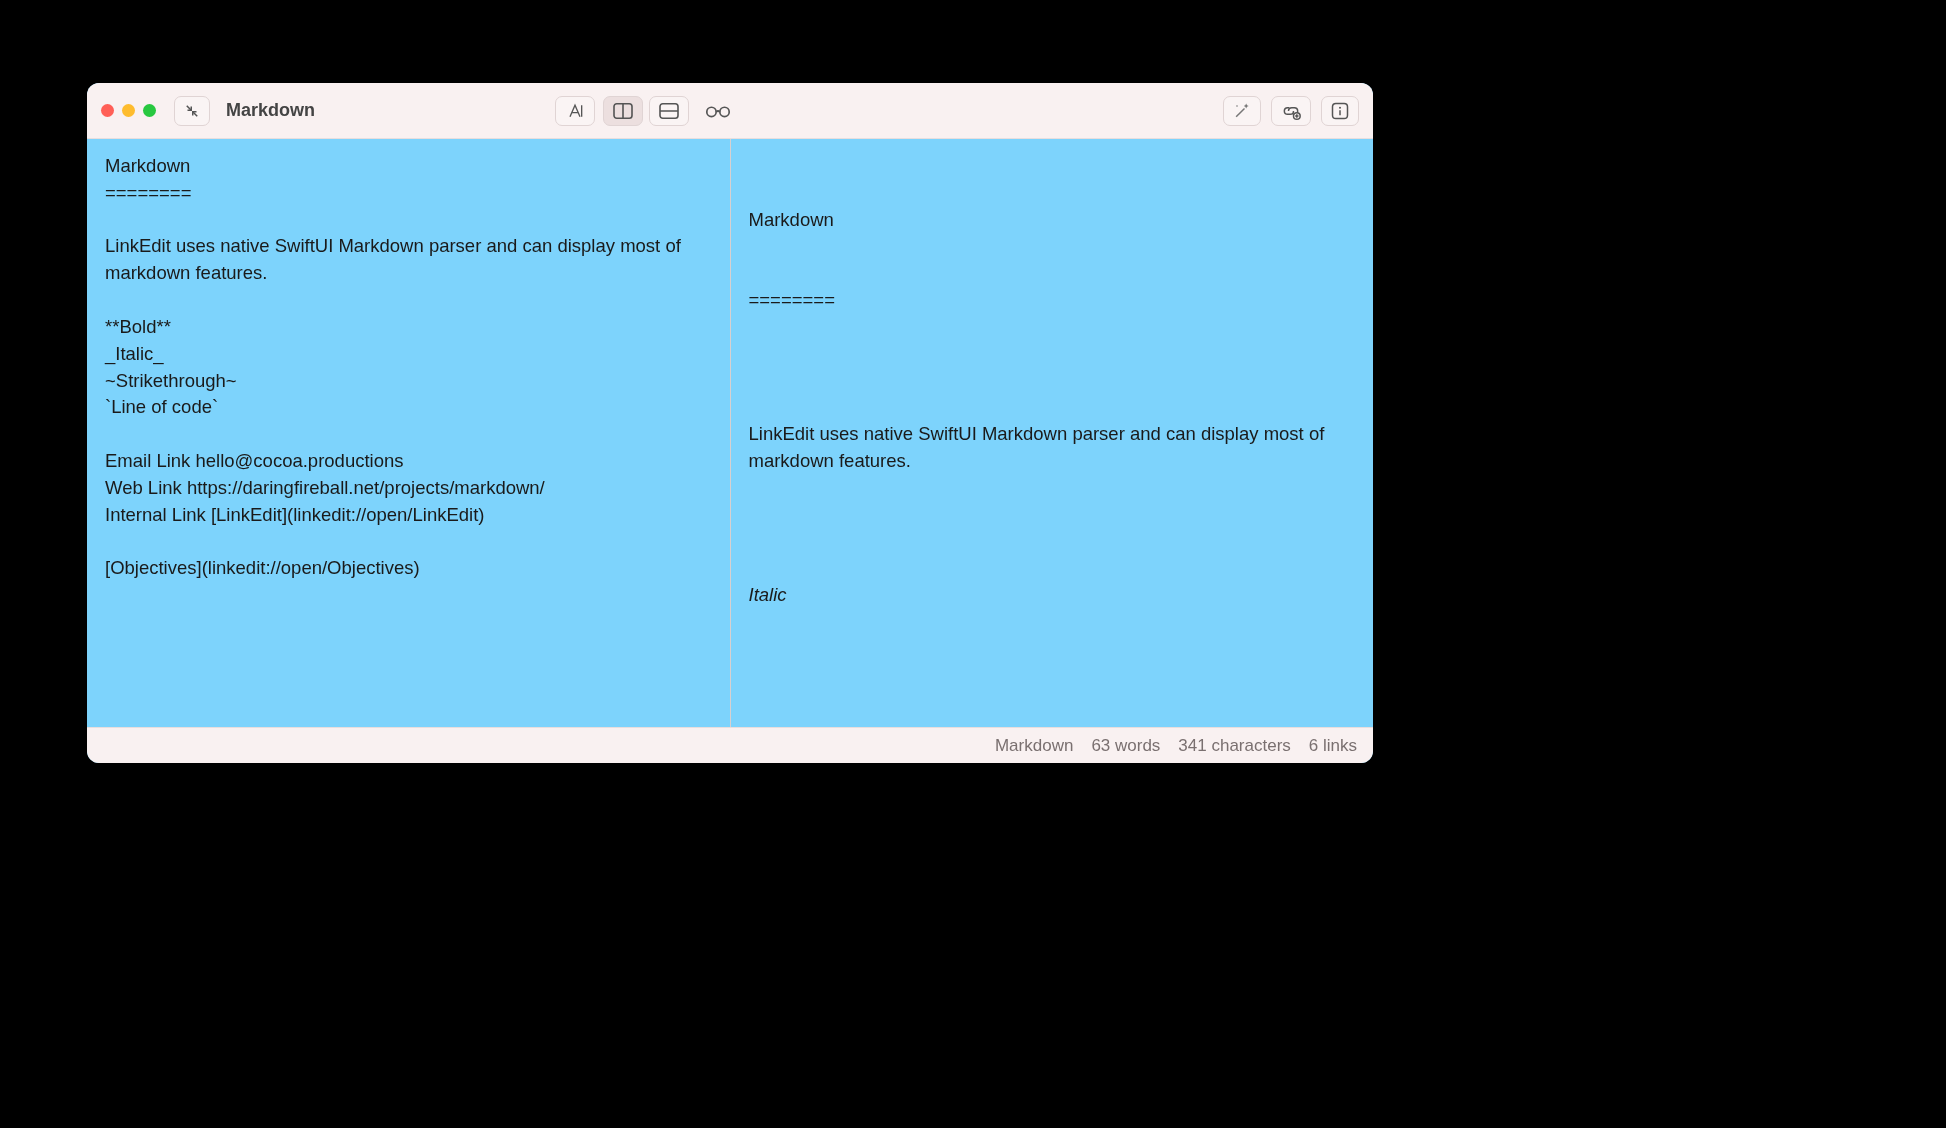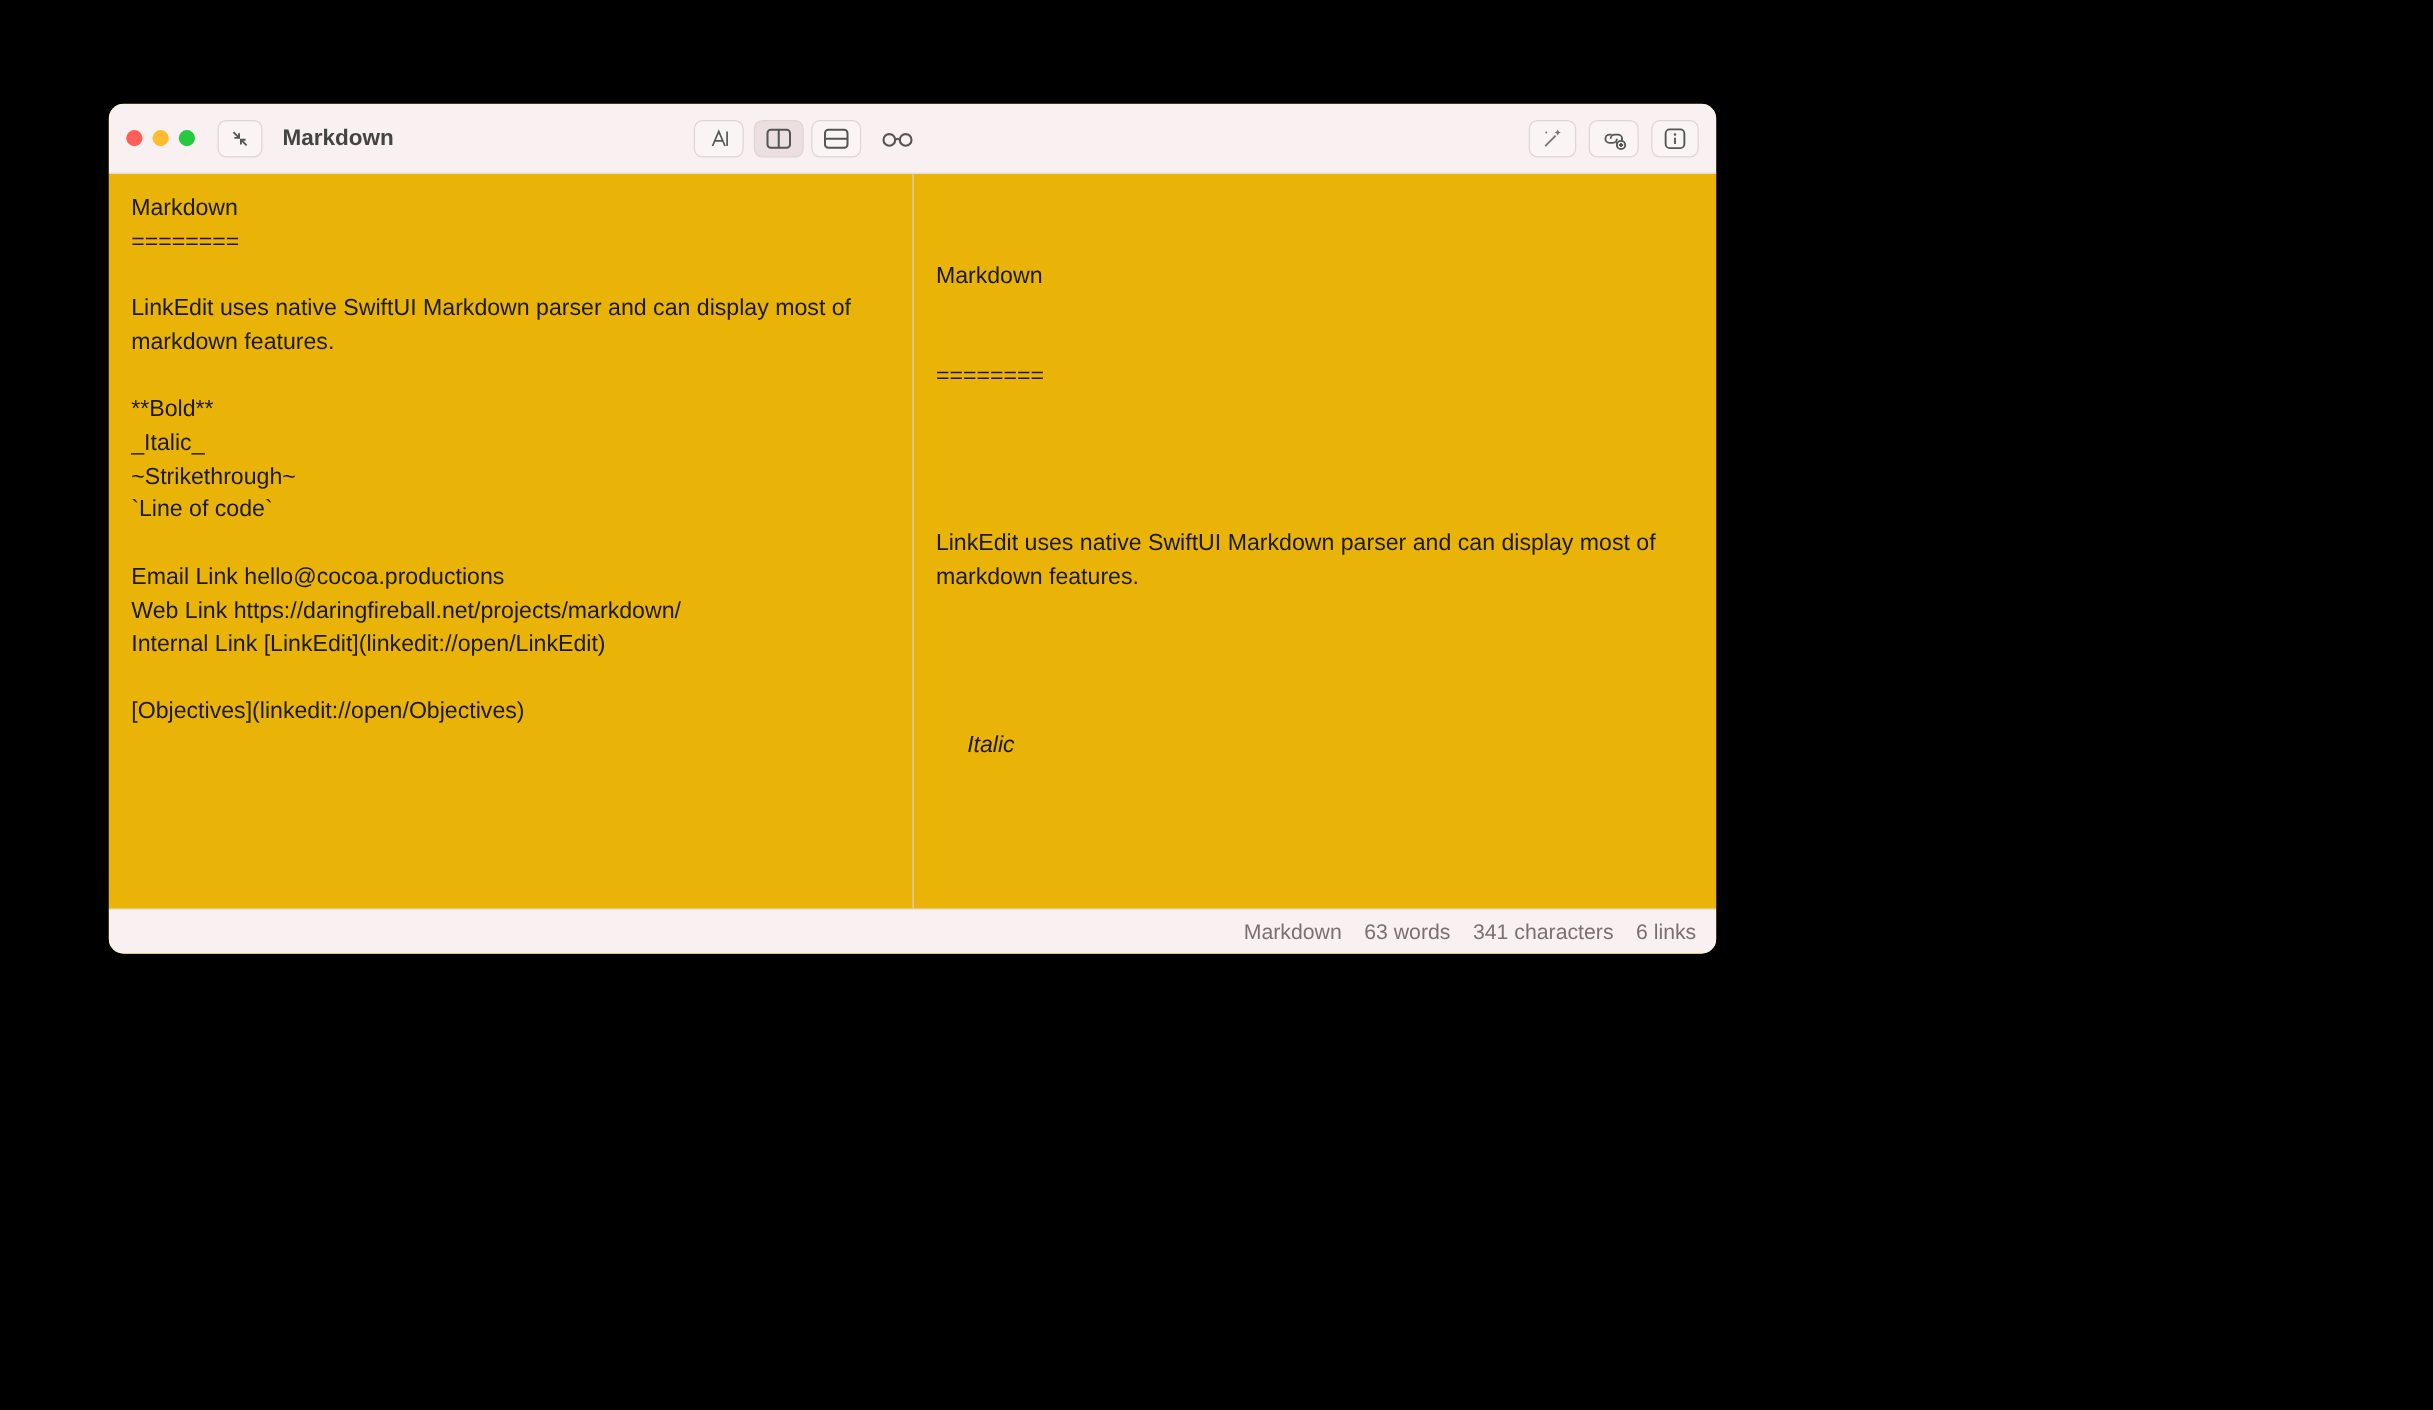--- a/index.html
+++ b/index.html
@@ -8,21 +8,21 @@
     font-family: -apple-system, BlinkMacSystemFont, "Helvetica Neue", Arial, sans-serif;
     width: 1460px;
     height: 846px;
     display: flex;
     align-items: center;
     justify-content: center;
   }
   .window {
     width: 1286px;
     height: 680px;
-    background: #eab308;
+    background: #7dd3fc;
     border-radius: 12px;
     overflow: hidden;
     box-shadow: 0 20px 60px rgba(0,0,0,0.5);
     display: flex;
     flex-direction: column;
   }
   .titlebar {
     height: 56px;
     background: #f9f1f1;
     border-bottom: 1px solid #e8dede;
@@ -74,21 +74,21 @@
     line-height: 1.45;
     color: #1a1a1a;
     overflow: auto;
     white-space: pre-wrap;
   }
   .pane.left {
     border-right: 1px solid #d8d0d0;
     font-family: -apple-system, BlinkMacSystemFont, "Helvetica Neue", Arial, sans-serif;
   }
   .pane.right .bold { font-weight: 700; }
-  .pane.right .italic { font-style: italic; margin-left: 25px; }
+  .pane.right .italic { font-style: italic; }
   .statusbar {
     height: 36px;
     background: #f9f1f1;
     border-top: 1px solid #e8dede;
     display: flex;
     align-items: center;
     justify-content: flex-end;
     padding: 0 16px;
     gap: 18px;
     font-size: 17px;

